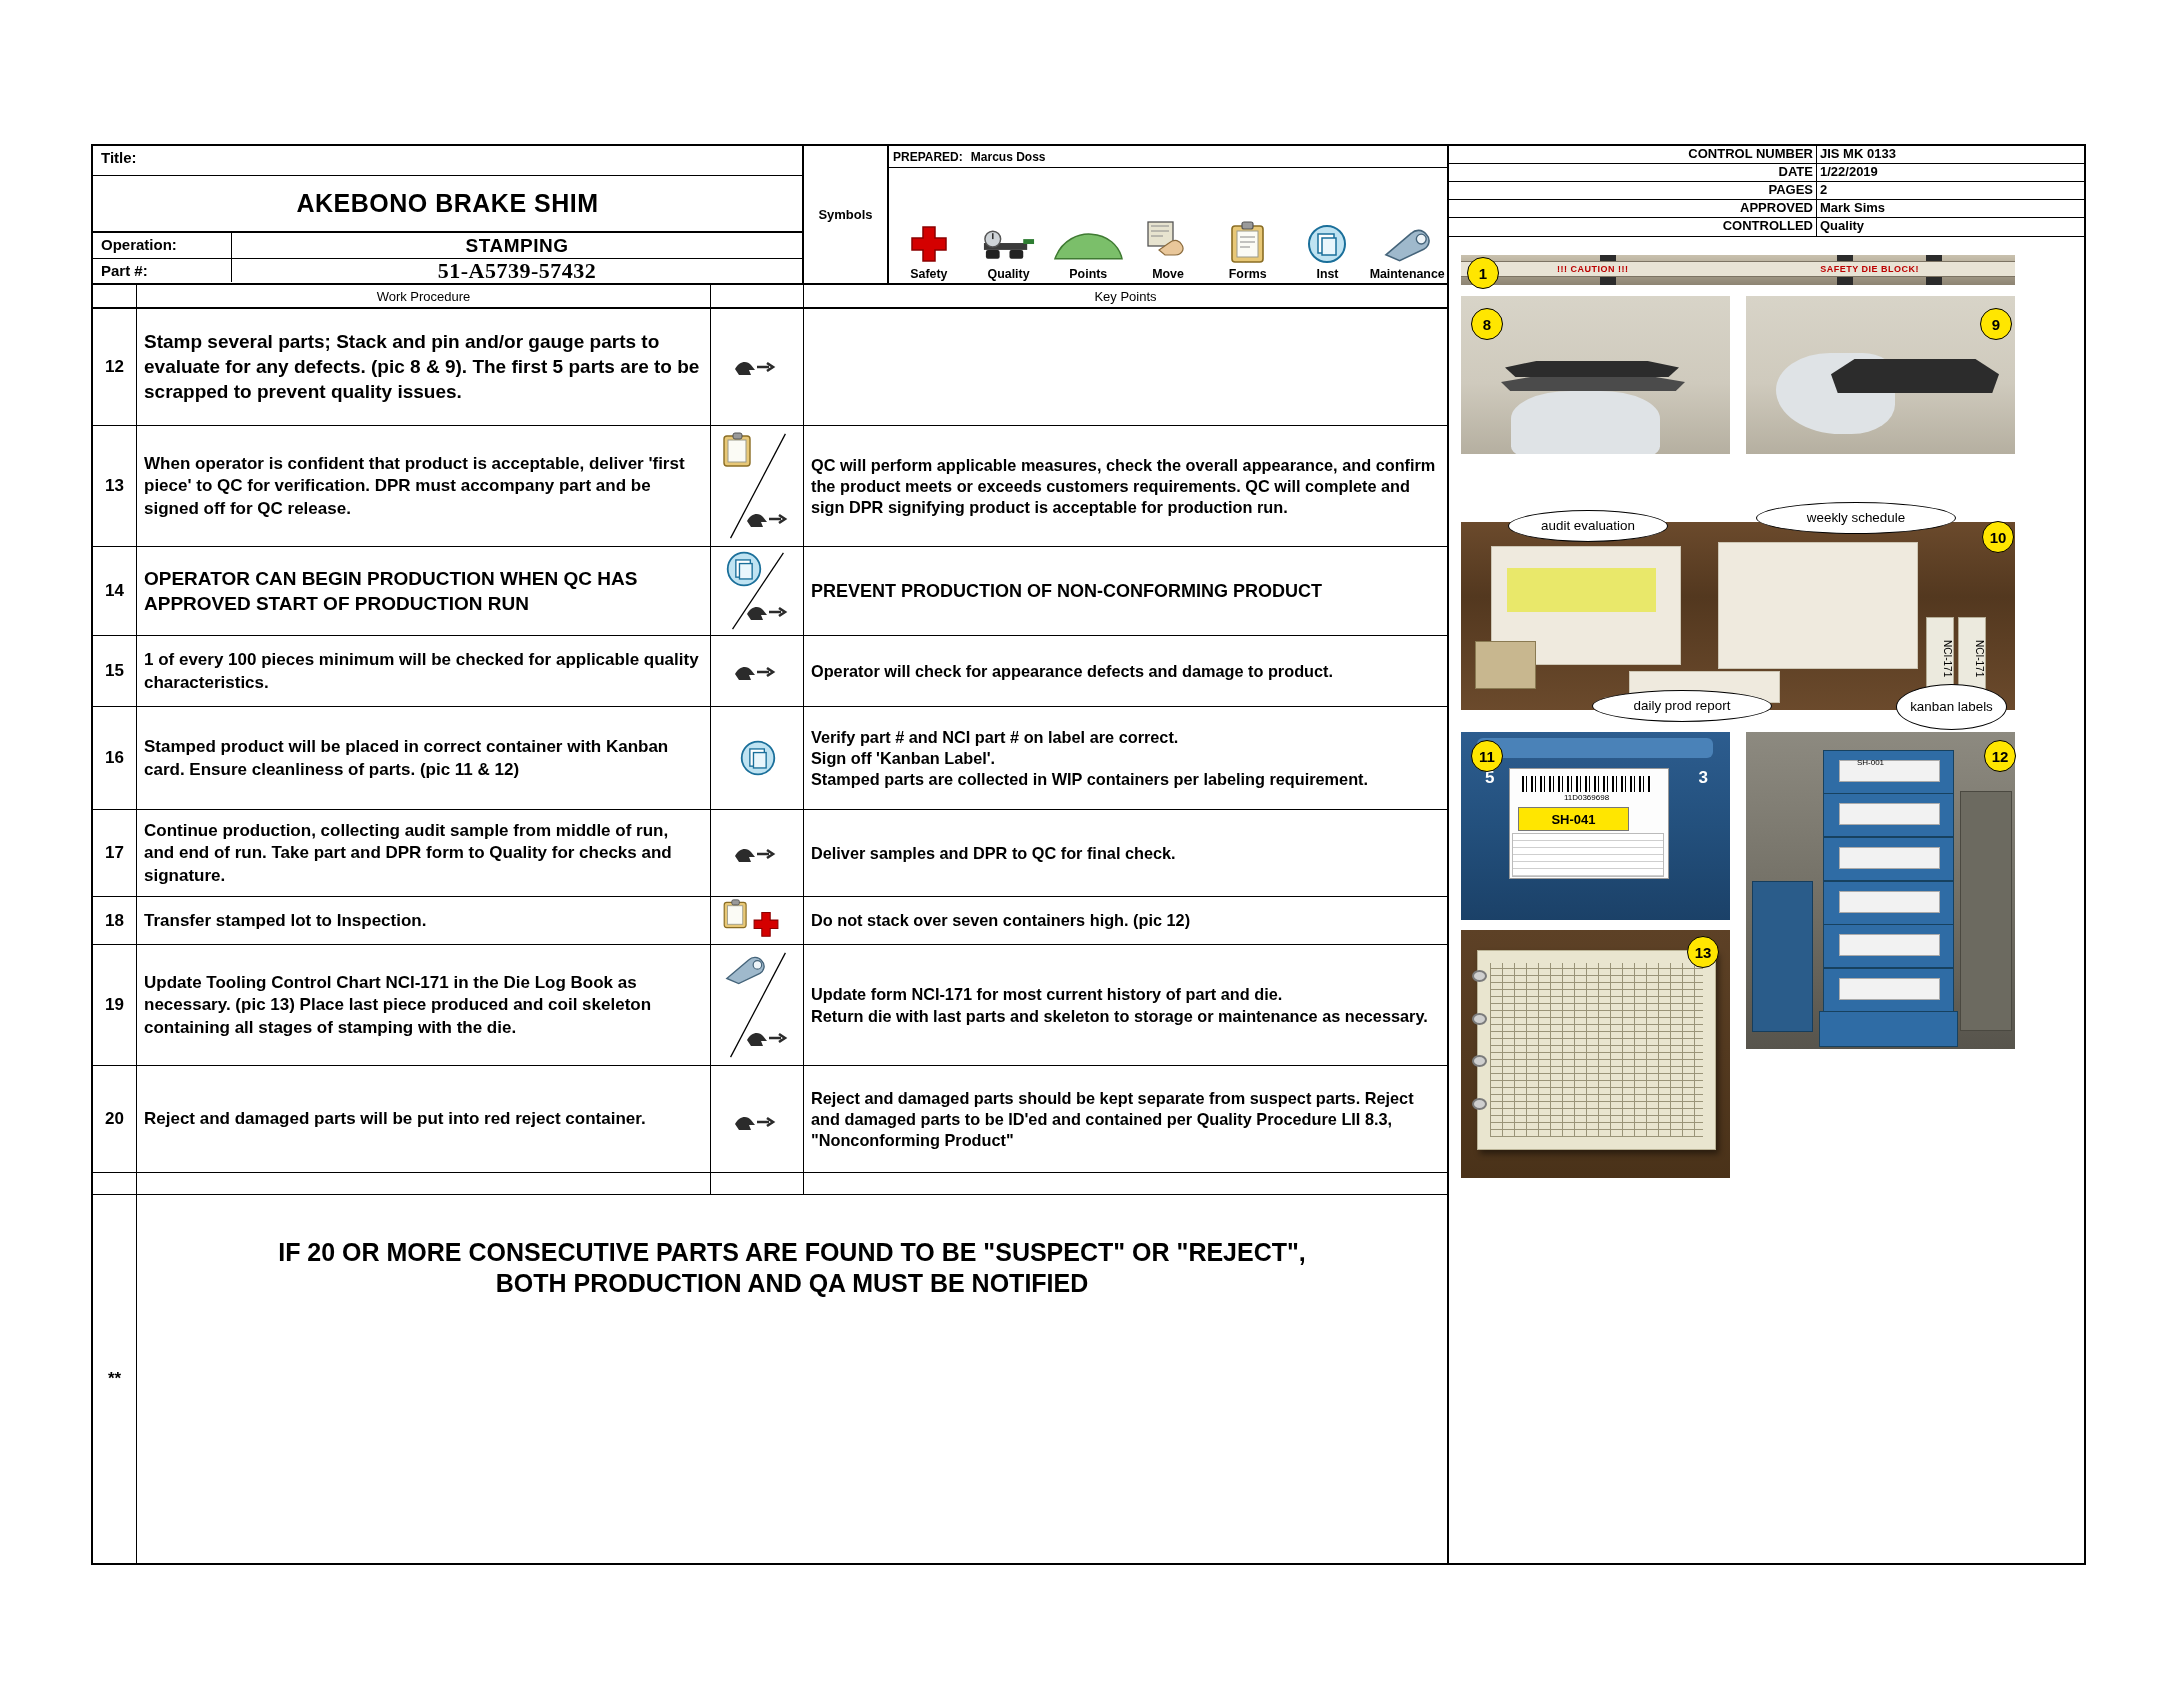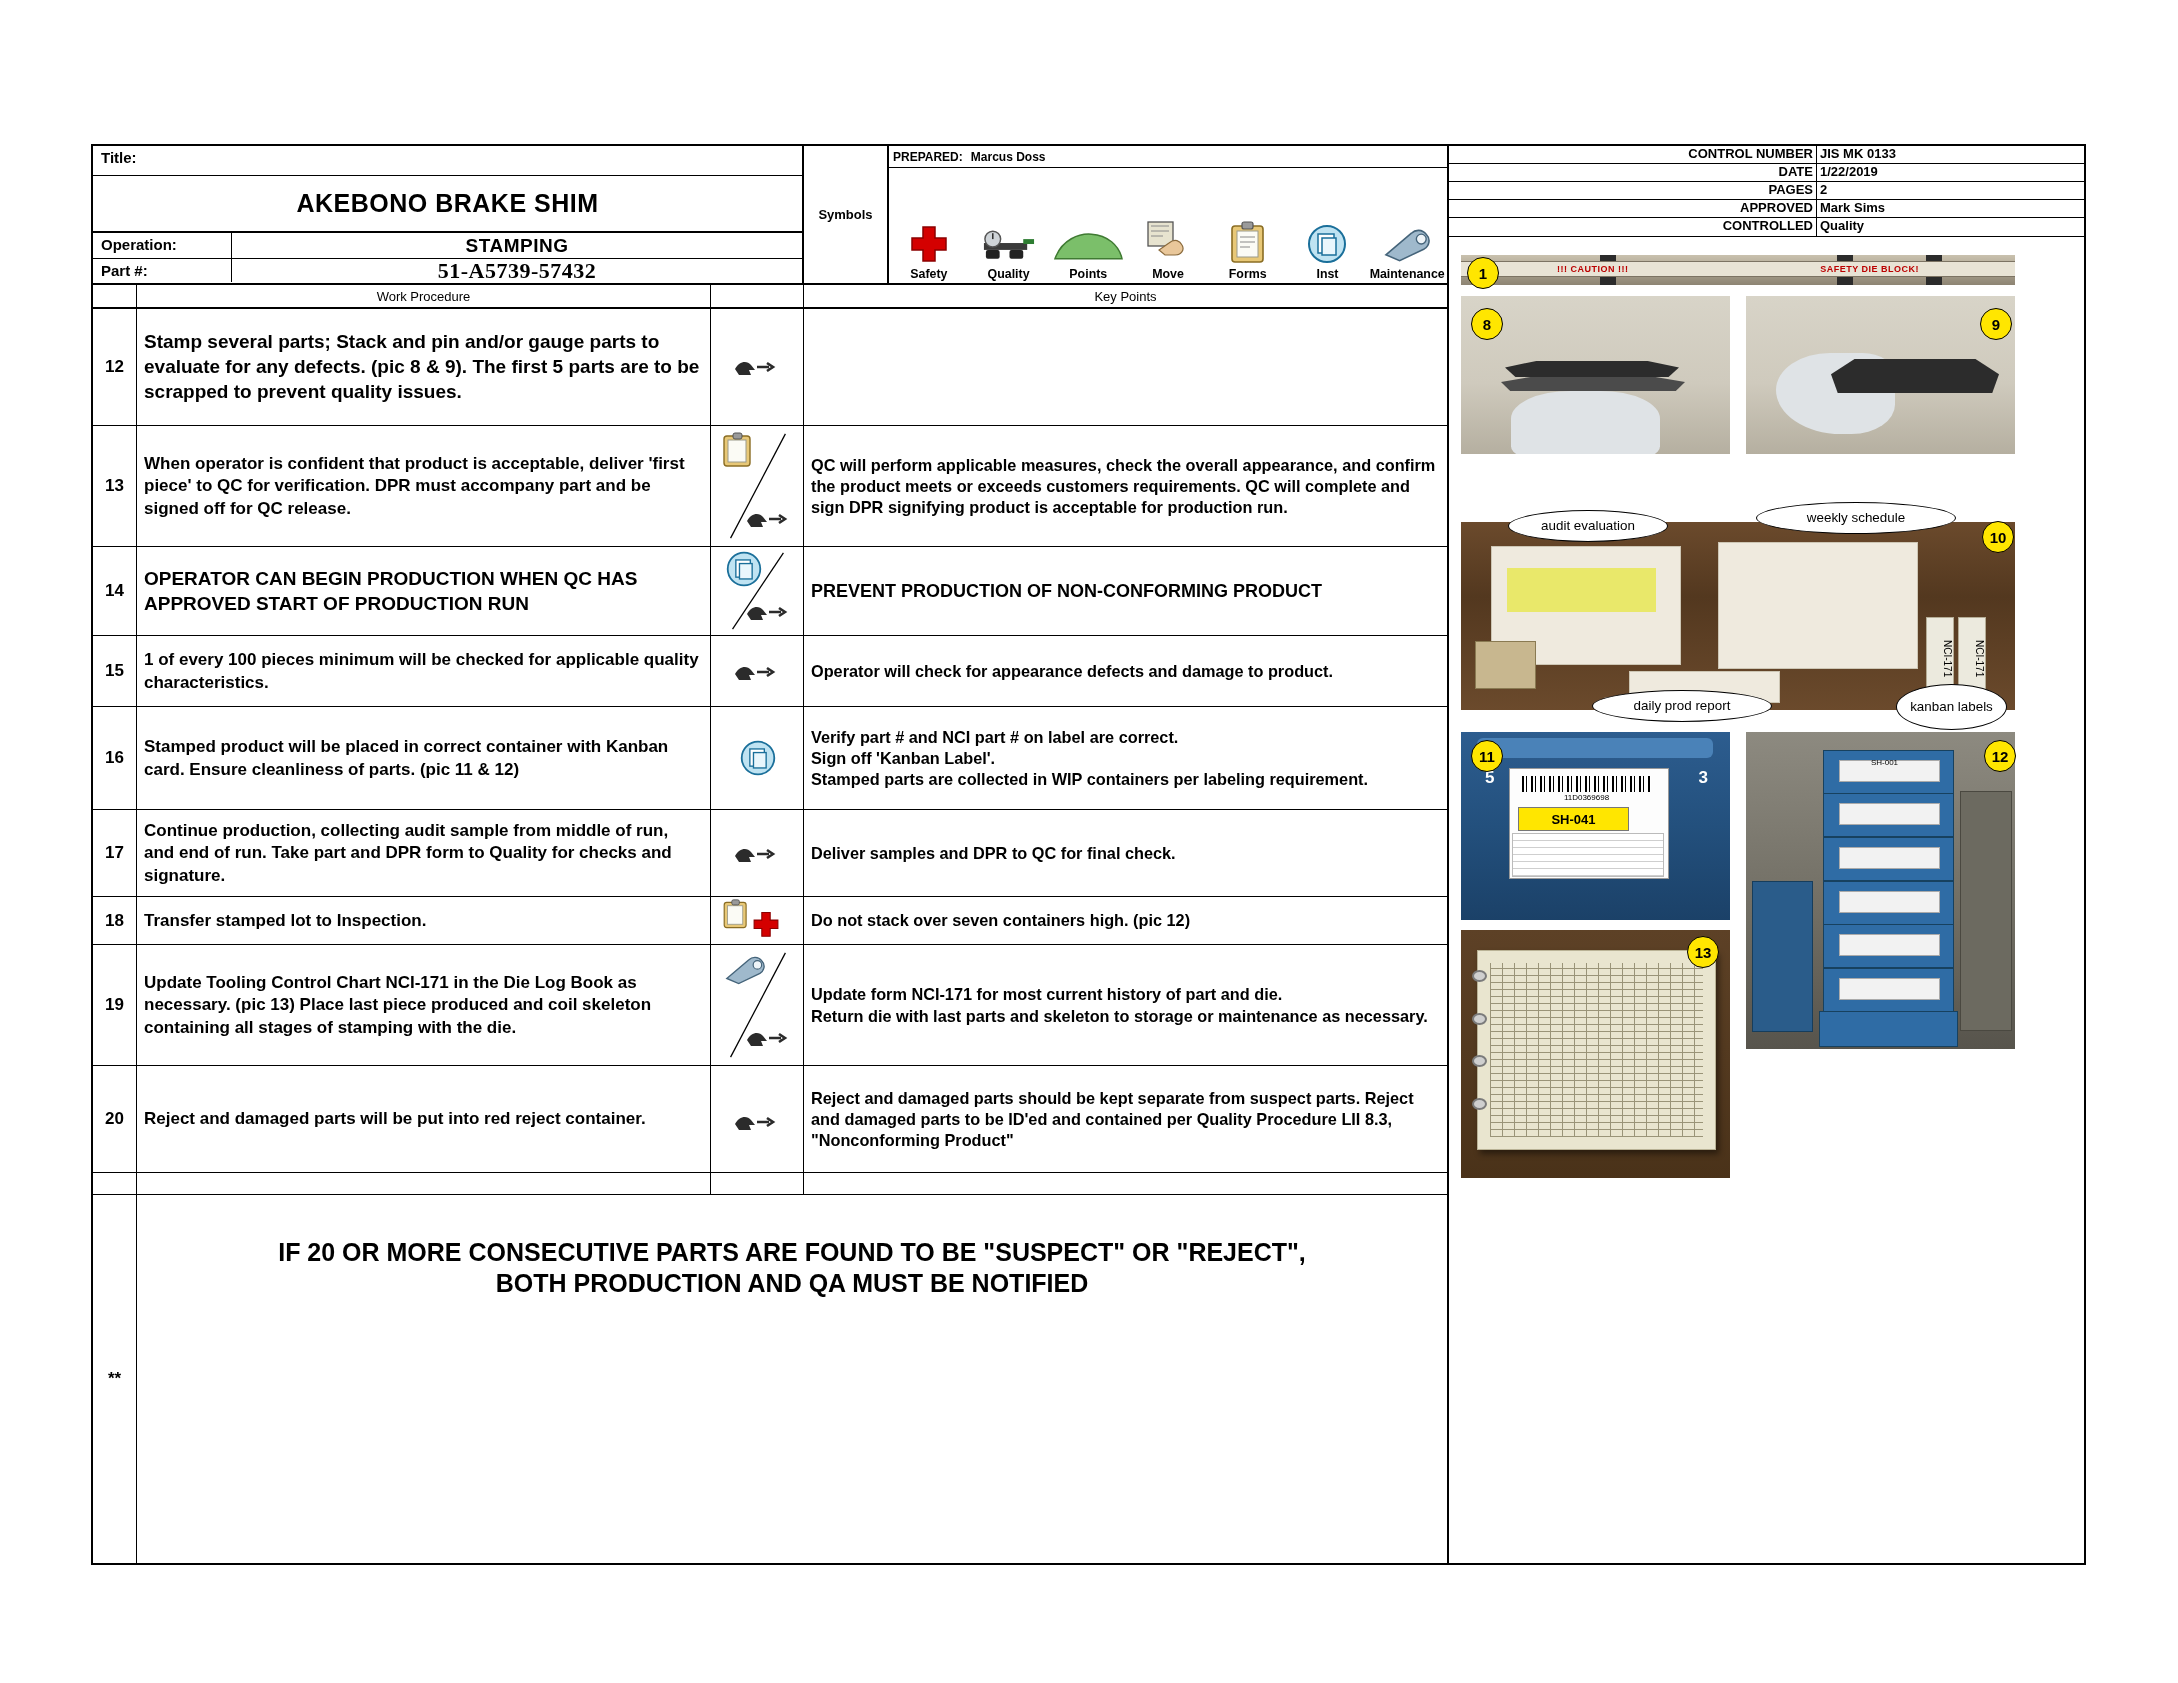--- a/index.html
+++ b/index.html
@@ -790,21 +790,21 @@
           </div>
         <div class="stackbin" style="left:77px; top:192px; width:129px; height:42px;">
             <div class="tag"></div>
           </div>
         <div class="stackbin" style="left:77px; top:236px; width:129px; height:42px;">
             <div class="tag"></div>
           </div>
         <div class="stackbin" style="left:73px; top:279px; width:137px; height:34px;"></div>
         <div style="position:absolute; left:6px; top:149px; width:59px; height:149px; background:#2a5c8a; border:1px solid #163d5c;"></div>
         <div style="position:absolute; left:214px; top:59px; width:50px; height:238px; background:#6c6a60; border:1px solid #4a4840;"></div>
-        <div style="position:absolute; left:109px; top:26px; width:59px; font-size:8px; text-align:center;">SH-001</div>
+        <div style="position:absolute; left:95px; top:26px; width:59px; font-size:8px; text-align:center;">SH-001</div>
       </div>
       <div class="badge" style="left:535px; top:503px">12</div>
 
       <div class="ph p13">
         <div class="book">
           <div class="grid"></div>
         </div>
         <div class="rings">
           <div class="ring" style="top:8%"></div>
           <div class="ring" style="top:30%"></div>

